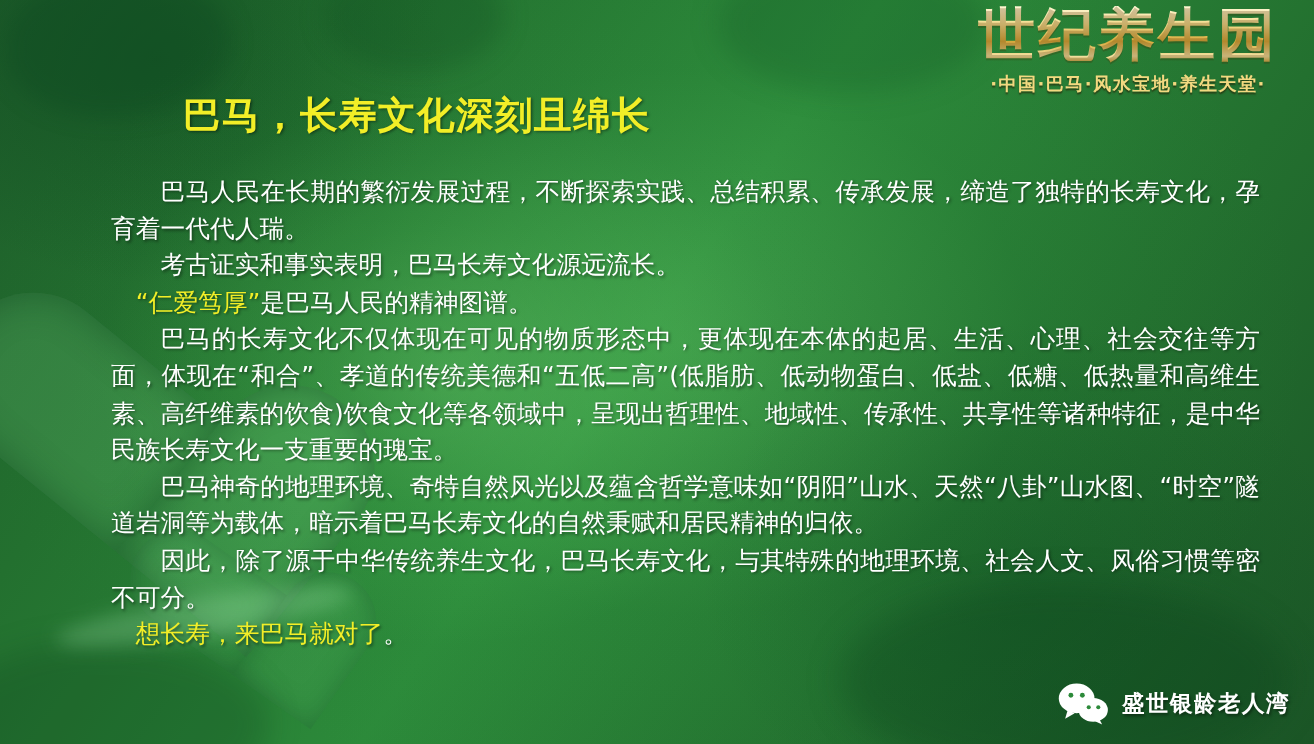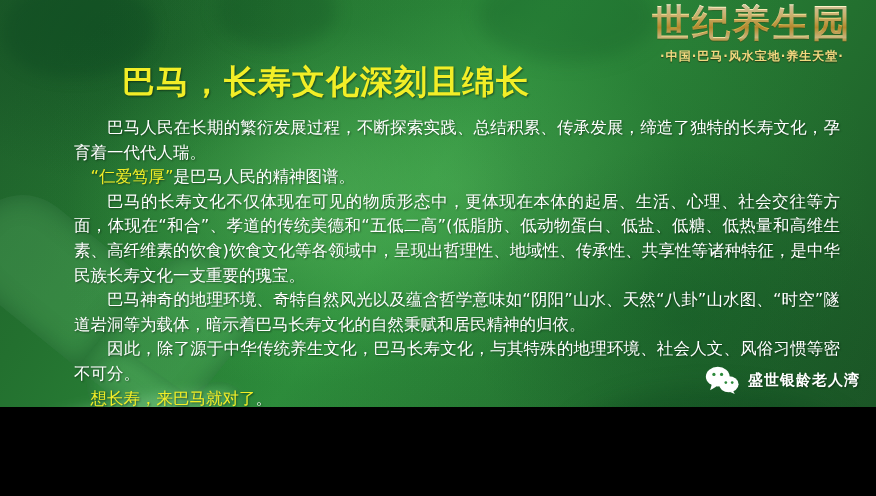--- a/index.html
+++ b/index.html
@@ -3,21 +3,21 @@
 <meta charset="utf-8">
 <style>
   html, body {
     margin: 0;
     padding: 0;
     background: #000;
   }
   .slide {
     position: relative;
     width: 876px;
-    height: 407px;
+    height: 496px;
     overflow: hidden;
     background:
       radial-gradient(ellipse 330px 260px at 34% 50%, rgba(120,220,120,0.30) 0%, rgba(90,200,95,0.16) 38%, rgba(40,140,60,0.02) 70%, rgba(0,0,0,0) 100%),
       radial-gradient(ellipse 420px 330px at 52% 46%, rgba(130,230,130,0.22) 0%, rgba(60,170,80,0.06) 55%, rgba(0,0,0,0) 100%),
       radial-gradient(ellipse 300px 240px at 78% 78%, rgba(10,70,30,0.35) 0%, rgba(0,0,0,0) 72%),
       radial-gradient(ellipse 260px 200px at 12% 8%, rgba(10,65,28,0.40) 0%, rgba(0,0,0,0) 75%),
       linear-gradient(125deg, #1d5c2a 0%, #23702f 22%, #2c8a3a 48%, #23702f 74%, #1b5526 100%);
     font-family: "DejaVu Sans", "Liberation Sans", sans-serif;
   }
 
@@ -126,21 +126,21 @@
     text-shadow: 0 1px 1px rgba(40,25,0,0.6);
     white-space: nowrap;
   }
 
   
   .title {
     position: absolute;
     left: 122px;
     top: 60px;
     font-family: "DejaVu Sans", "Liberation Sans", sans-serif;
-    font-size: 33px;
+    font-size: 25px;
     font-weight: bold;
     color: #f2ee27;
     letter-spacing: 1px;
     text-shadow: 1px 1px 2px rgba(0,0,0,0.45);
     white-space: nowrap;
   }
 
   
   .body-copy {
     position: absolute;
@@ -198,20 +198,21 @@
 
   <div class="logo-block">
     <div class="logo-main">世纪养生园</div>
     <div class="logo-sub">·中国·巴马·风水宝地·养生天堂·</div>
   </div>
 
   <div class="title">巴马，长寿文化深刻且绵长</div>
 
   <div class="body-copy">
       <p><span>巴马人民在长期的繁衍发展过程，不断探索实践、总结积累、传承发展，缔造了独特的长寿文化，孕育着一代代人瑞。</span></p>
+      <p><span>考古证实和事实表明，巴马长寿文化源远流长。</span></p>
       <p class="no-indent"><span class="hl">　“仁爱笃厚”</span><span>是巴马人民的精神图谱。</span></p>
       <p><span>巴马的长寿文化不仅体现在可见的物质形态中，更体现在本体的起居、生活、心理、社会交往等方面，体现在“和合”、孝道的传统美德和“五低二高”(低脂肪、低动物蛋白、低盐、低糖、低热量和高维生素、高纤维素的饮食)饮食文化等各领域中，呈现出哲理性、地域性、传承性、共享性等诸种特征，是中华民族长寿文化一支重要的瑰宝。</span></p>
       <p><span>巴马神奇的地理环境、奇特自然风光以及蕴含哲学意味如“阴阳”山水、天然“八卦”山水图、“时空”隧道岩洞等为载体，暗示着巴马长寿文化的自然秉赋和居民精神的归依。</span></p>
       <p><span>因此，除了源于中华传统养生文化，巴马长寿文化，与其特殊的地理环境、社会人文、风俗习惯等密不可分。</span></p>
       <p class="no-indent"><span class="hl">　想长寿，来巴马就对了</span><span>。</span></p>
     </div>
 
   <div class="footer-mark">
     <span>
       <svg class="wechat-icon" viewBox="0 0 40 34" xmlns="http://www.w3.org/2000/svg">

